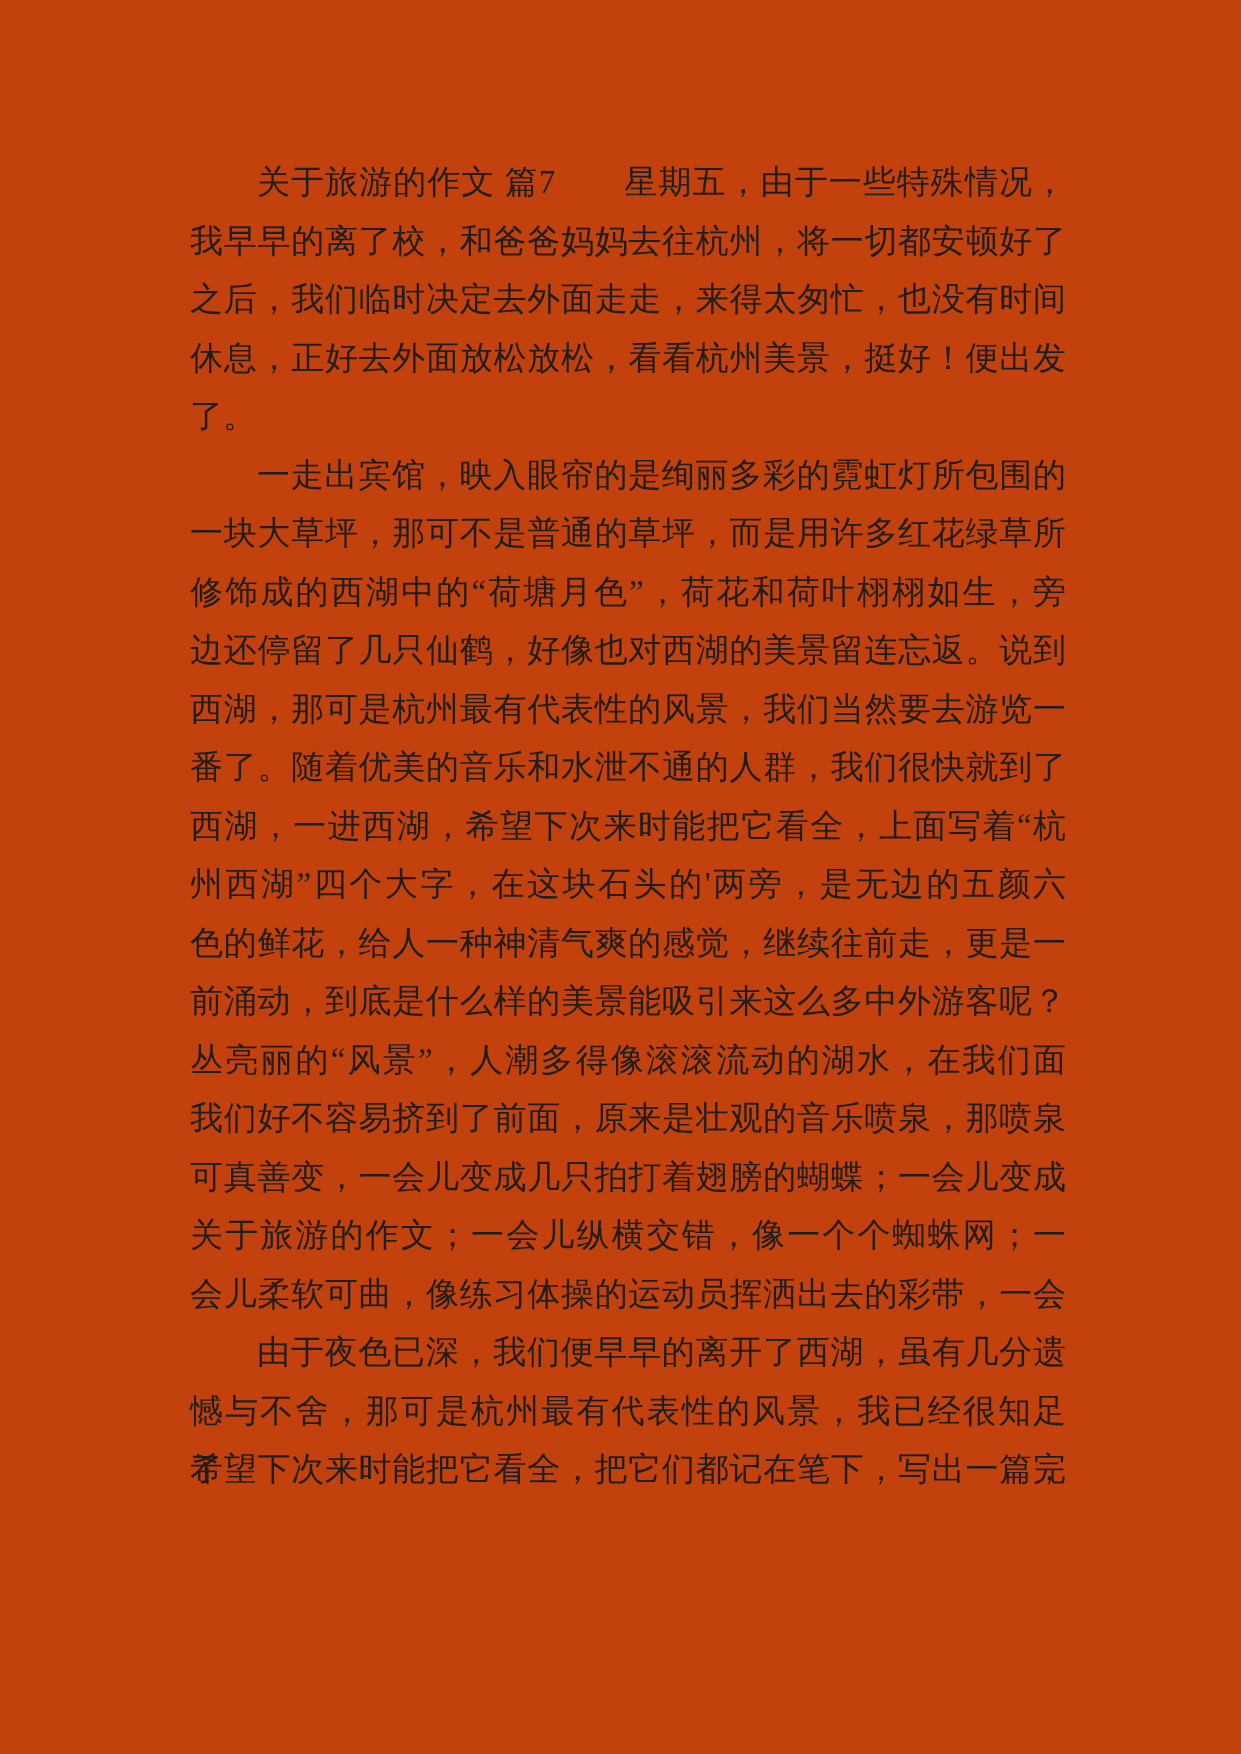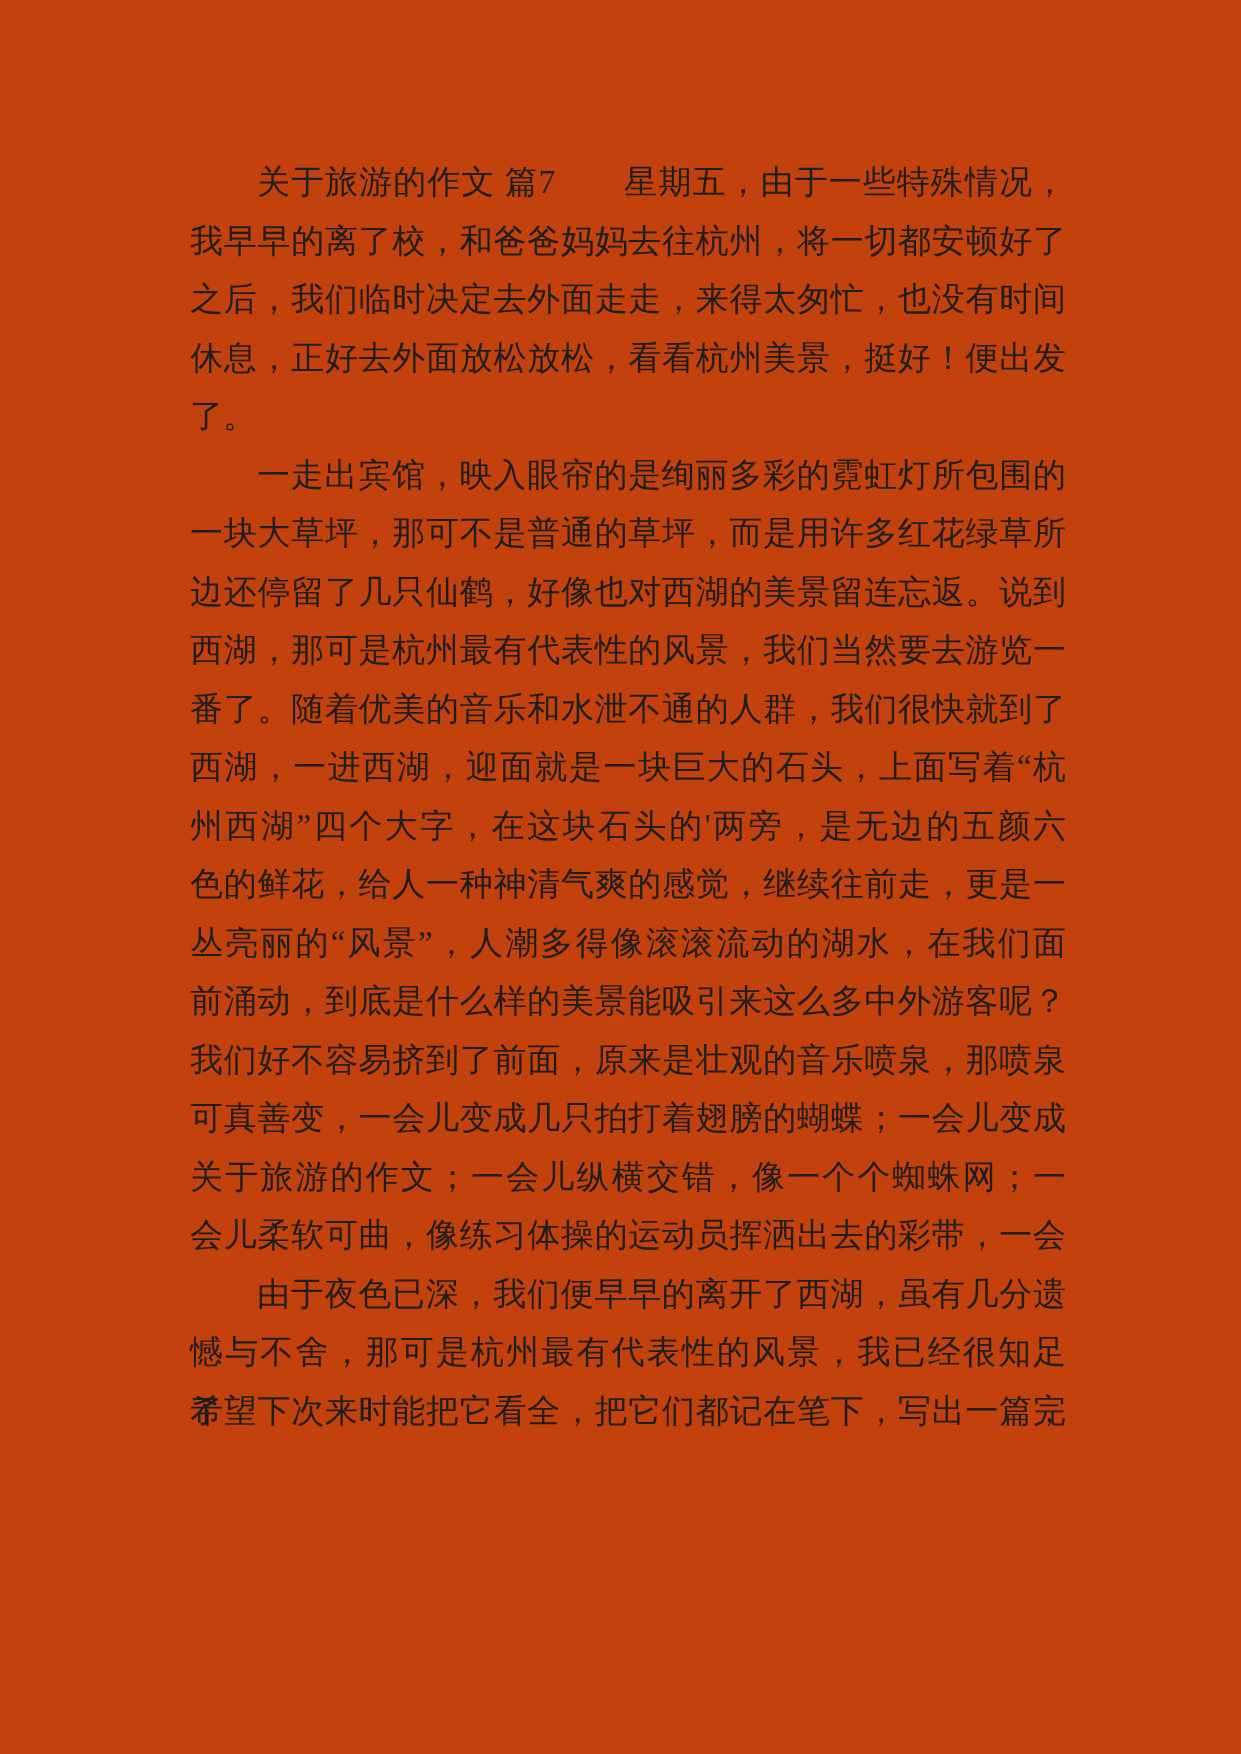--- a/index.html
+++ b/index.html
@@ -44,28 +44,29 @@
 
 <div class="page">
   <div class="text-block">
       <div class="line indent fill">关于旅游的作文 篇7　　星期五，由于一些特殊情况，</div>
       <div class="line fill">我早早的离了校，和爸爸妈妈去往杭州，将一切都安顿好了</div>
       <div class="line fill">之后，我们临时决定去外面走走，来得太匆忙，也没有时间</div>
       <div class="line fill">休息，正好去外面放松放松，看看杭州美景，挺好！便出发</div>
       <div class="line">了。</div>
       <div class="line indent fill">一走出宾馆，映入眼帘的是绚丽多彩的霓虹灯所包围的</div>
       <div class="line fill">一块大草坪，那可不是普通的草坪，而是用许多红花绿草所</div>
+      <div class="line fill">修饰成的西湖中的“荷塘月色”，荷花和荷叶栩栩如生，旁</div>
       <div class="line fill">边还停留了几只仙鹤，好像也对西湖的美景留连忘返。说到</div>
       <div class="line fill">西湖，那可是杭州最有代表性的风景，我们当然要去游览一</div>
       <div class="line fill">番了。随着优美的音乐和水泄不通的人群，我们很快就到了</div>
-      <div class="line fill">西湖，一进西湖，迎面就是一块巨大的石头，上面写着“杭</div>
+      <div class="line fill">西湖，一进西湖，希望下次来时能把它看全，上面写着“杭</div>
       <div class="line fill">州西湖”四个大字，在这块石头的'两旁，是无边的五颜六</div>
       <div class="line fill">色的鲜花，给人一种神清气爽的感觉，继续往前走，更是一</div>
+      <div class="line fill">前涌动，到底是什么样的美景能吸引来这么多中外游客呢？</div>
       <div class="line fill">丛亮丽的“风景”，人潮多得像滚滚流动的湖水，在我们面</div>
-      <div class="line fill">前涌动，到底是什么样的美景能吸引来这么多中外游客呢？</div>
       <div class="line fill">我们好不容易挤到了前面，原来是壮观的音乐喷泉，那喷泉</div>
       <div class="line fill">可真善变，一会儿变成几只拍打着翅膀的蝴蝶；一会儿变成</div>
       <div class="line fill">关于旅游的作文；一会儿纵横交错，像一个个蜘蛛网；一</div>
       <div class="line fill">会儿柔软可曲，像练习体操的运动员挥洒出去的彩带，一会</div>
       <div class="line indent fill">由于夜色已深，我们便早早的离开了西湖，虽有几分遗</div>
       <div class="line fill">憾与不舍，那可是杭州最有代表性的风景，我已经很知足了，</div>
       <div class="line fill">希望下次来时能把它看全，把它们都记在笔下，写出一篇完</div>
     </div>
 </div>
 

